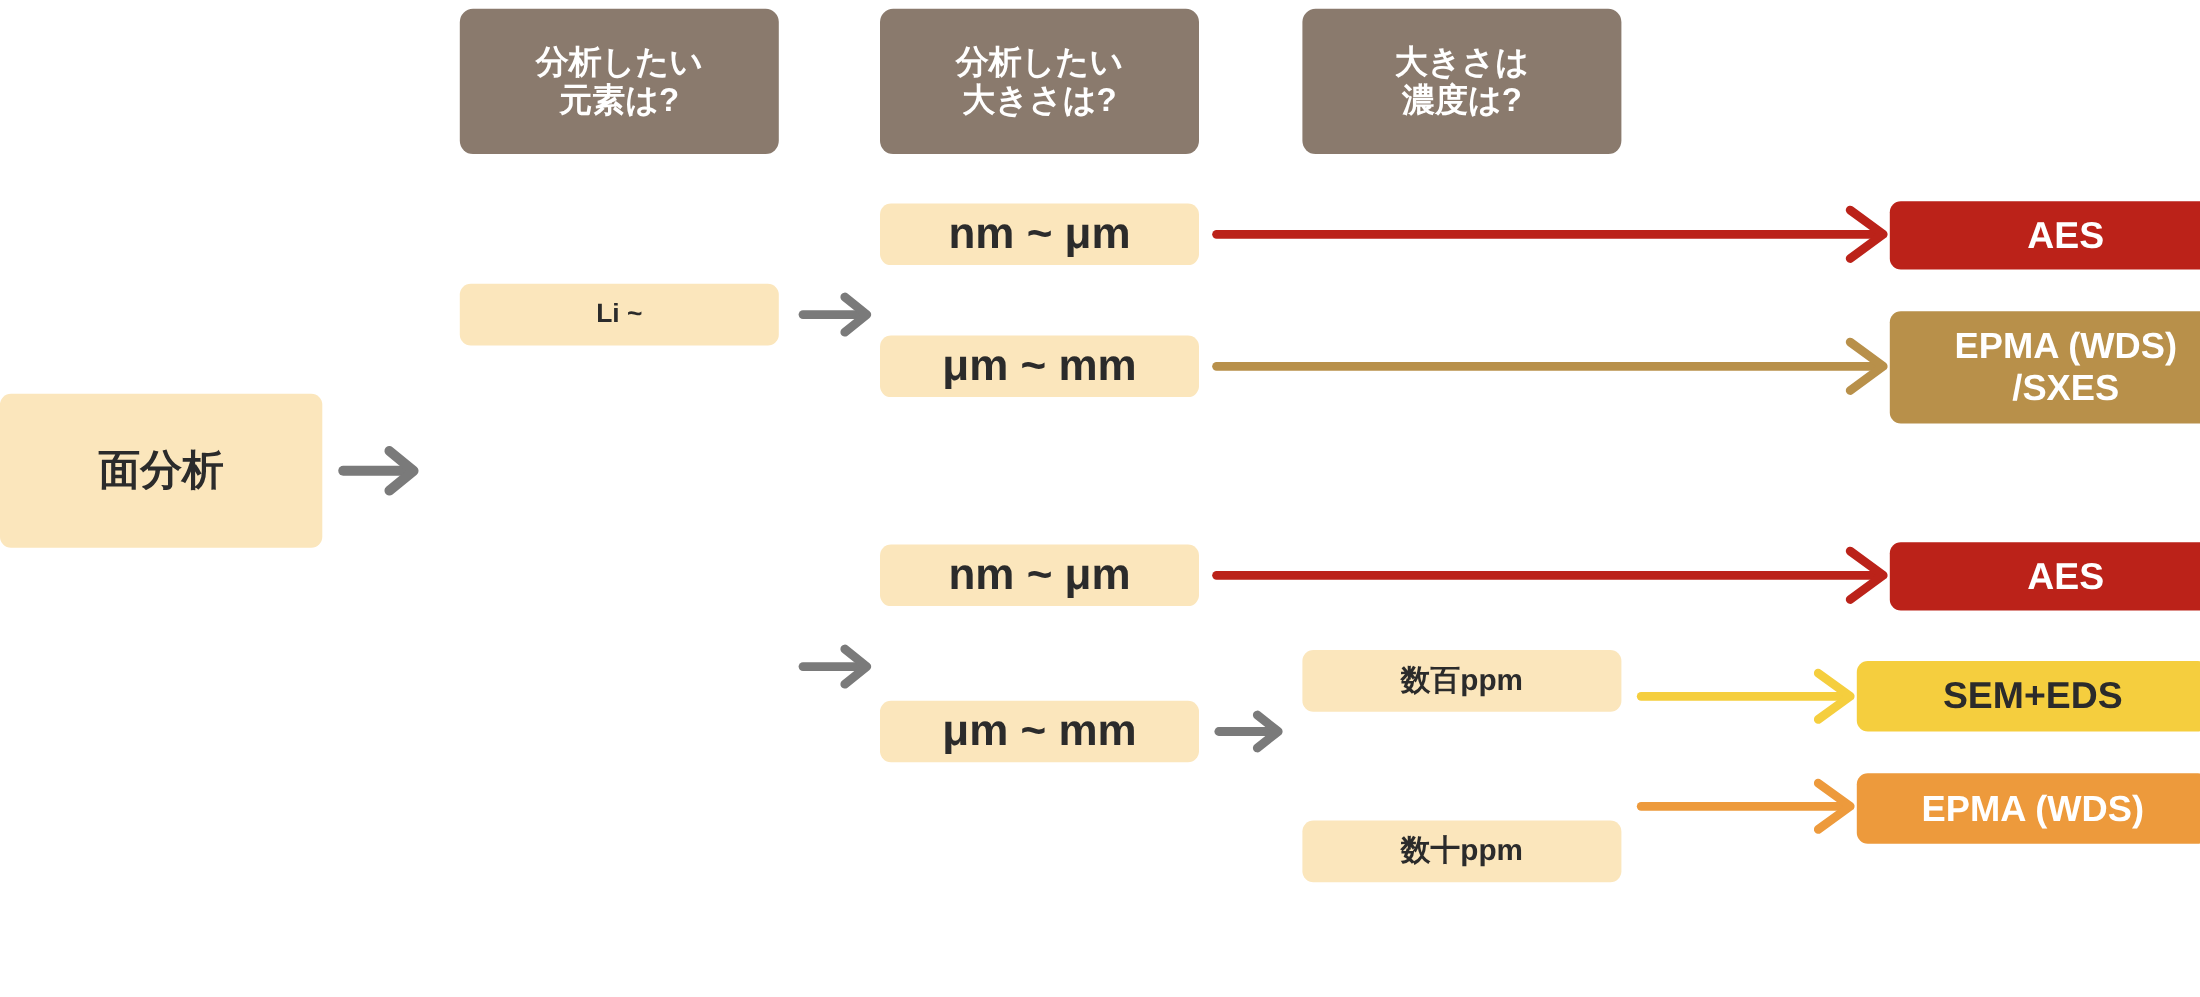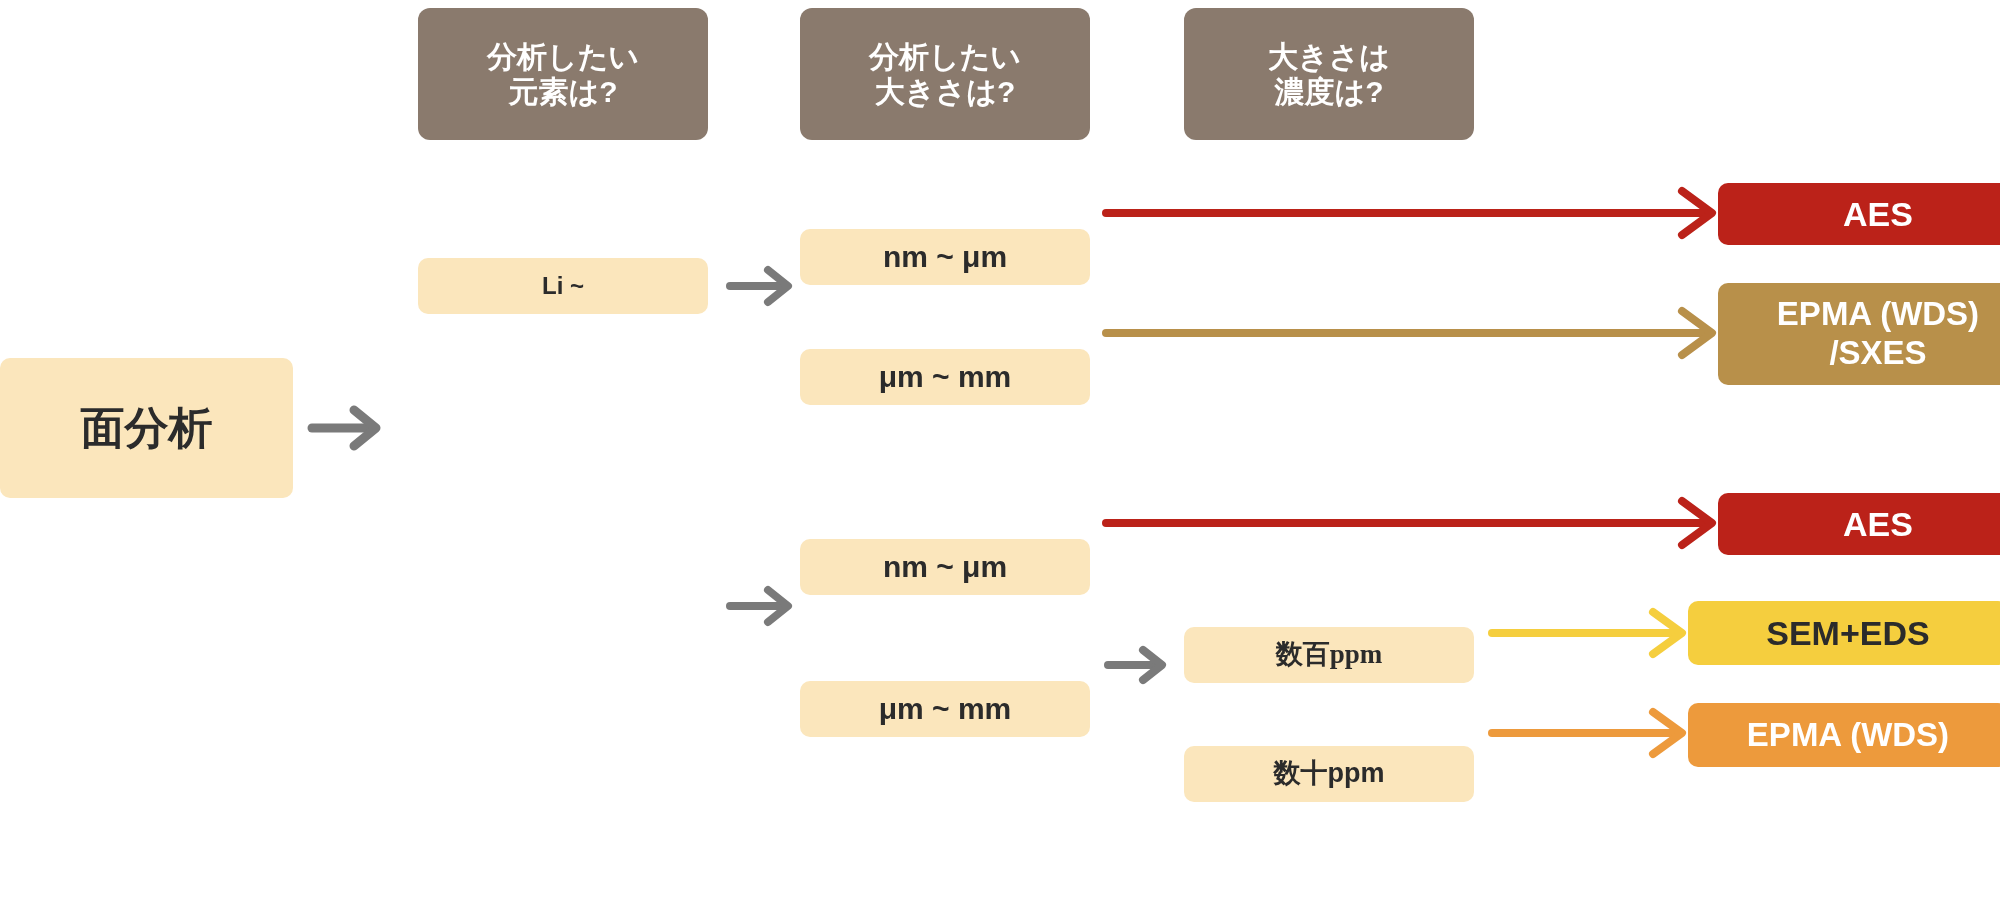--- a/index.html
+++ b/index.html
@@ -39,26 +39,26 @@
   }
   
   .cream {
     background: #FBE6BC;
     color: #2B2B2B;
     font-weight: 700;
   }
   .cream-root {
     background: #FBE6BC;
     color: #2B2B2B;
-    font-size: 44px;
+    font-size: 38px;
     font-weight: 700;
     border-radius: 10px;
   }
   .cream-elem { font-size: 24px; }
-  .cream-size { font-size: 30px; margin-top: 44px; }
+  .cream-size { font-size: 40px; }
   .cream-conc { font-size: 27px; }
 
   
   .result {
     font-weight: 700;
     border-radius: 10px;
     white-space: pre-line;
   }
   .res-aes    { background: #BB2219; color: #ffffff; font-size: 34px; }
   .res-epma-s { background: #B8904A; color: #ffffff; font-size: 33px; }
@@ -120,21 +120,21 @@
 
   <div class="node cream cream-size" style="left:800px; top:637px; width:290px; height:56px;">μm ~ mm</div>
 
   <div class="arrow" style="left:1106px; top:637px;">
     <svg width="68" height="56" viewBox="0 0 68 56">
       <line x1="2" y1="28" x2="52" y2="28" stroke="#7A7A7A" stroke-width="8" stroke-linecap="round"></line>
       <polyline points="37,13 56,28 37,43" fill="none" stroke="#7A7A7A" stroke-width="8" stroke-linecap="round" stroke-linejoin="round"></polyline>
     </svg>
   </div>
 
-  <div class="node cream cream-conc" style="left:1184px; top:627px; width:290px; height:56px;font-family:Liberation Serif, serif;">数百ppm</div>
+  <div class="node cream cream-conc" style="left:1184px; top:591px; width:290px; height:56px;">数百ppm</div>
 
   <div class="node cream cream-conc" style="left:1184px; top:746px; width:290px; height:56px;">数十ppm</div>
 
   <div class="arrow" style="left:1104px; top:185px;">
     <svg width="614" height="56" viewBox="0 0 614 56">
       <line x1="2" y1="28" x2="600" y2="28" stroke="#BB2219" stroke-width="8" stroke-linecap="round"></line>
       <polyline points="578,6 608,28 578,50" fill="none" stroke="#BB2219" stroke-width="8" stroke-linecap="round" stroke-linejoin="round"></polyline>
     </svg>
   </div>
 

